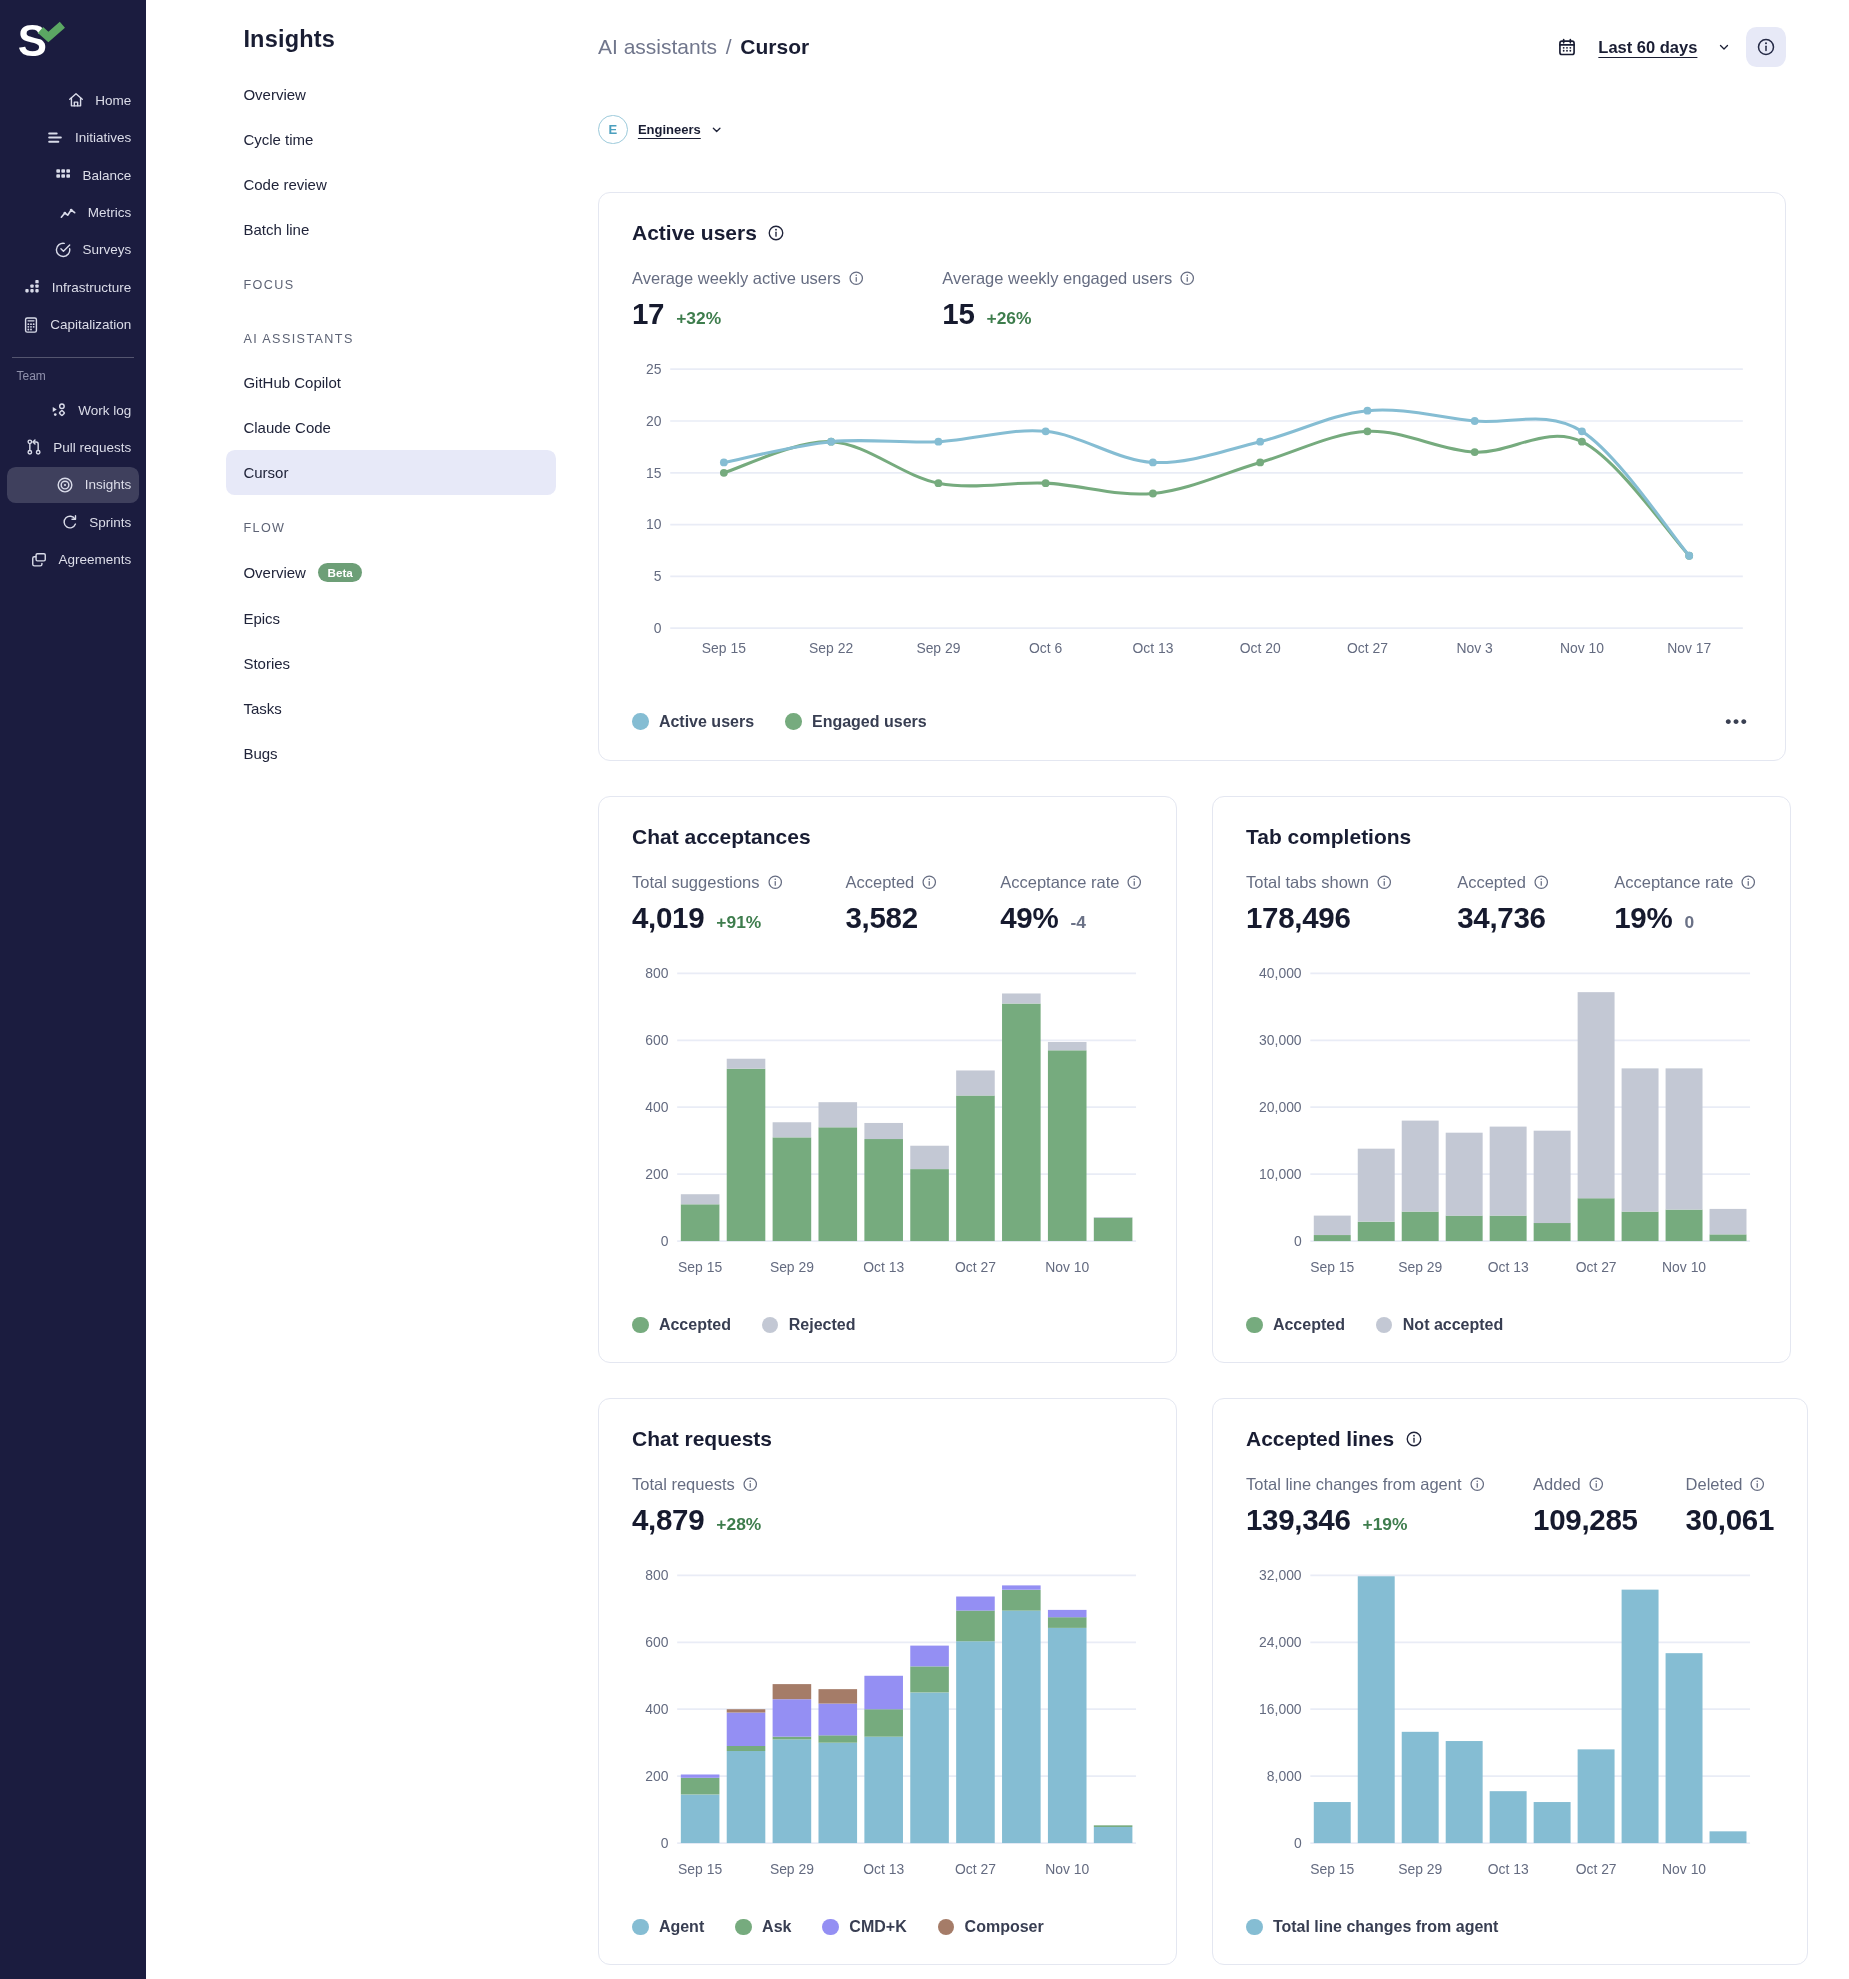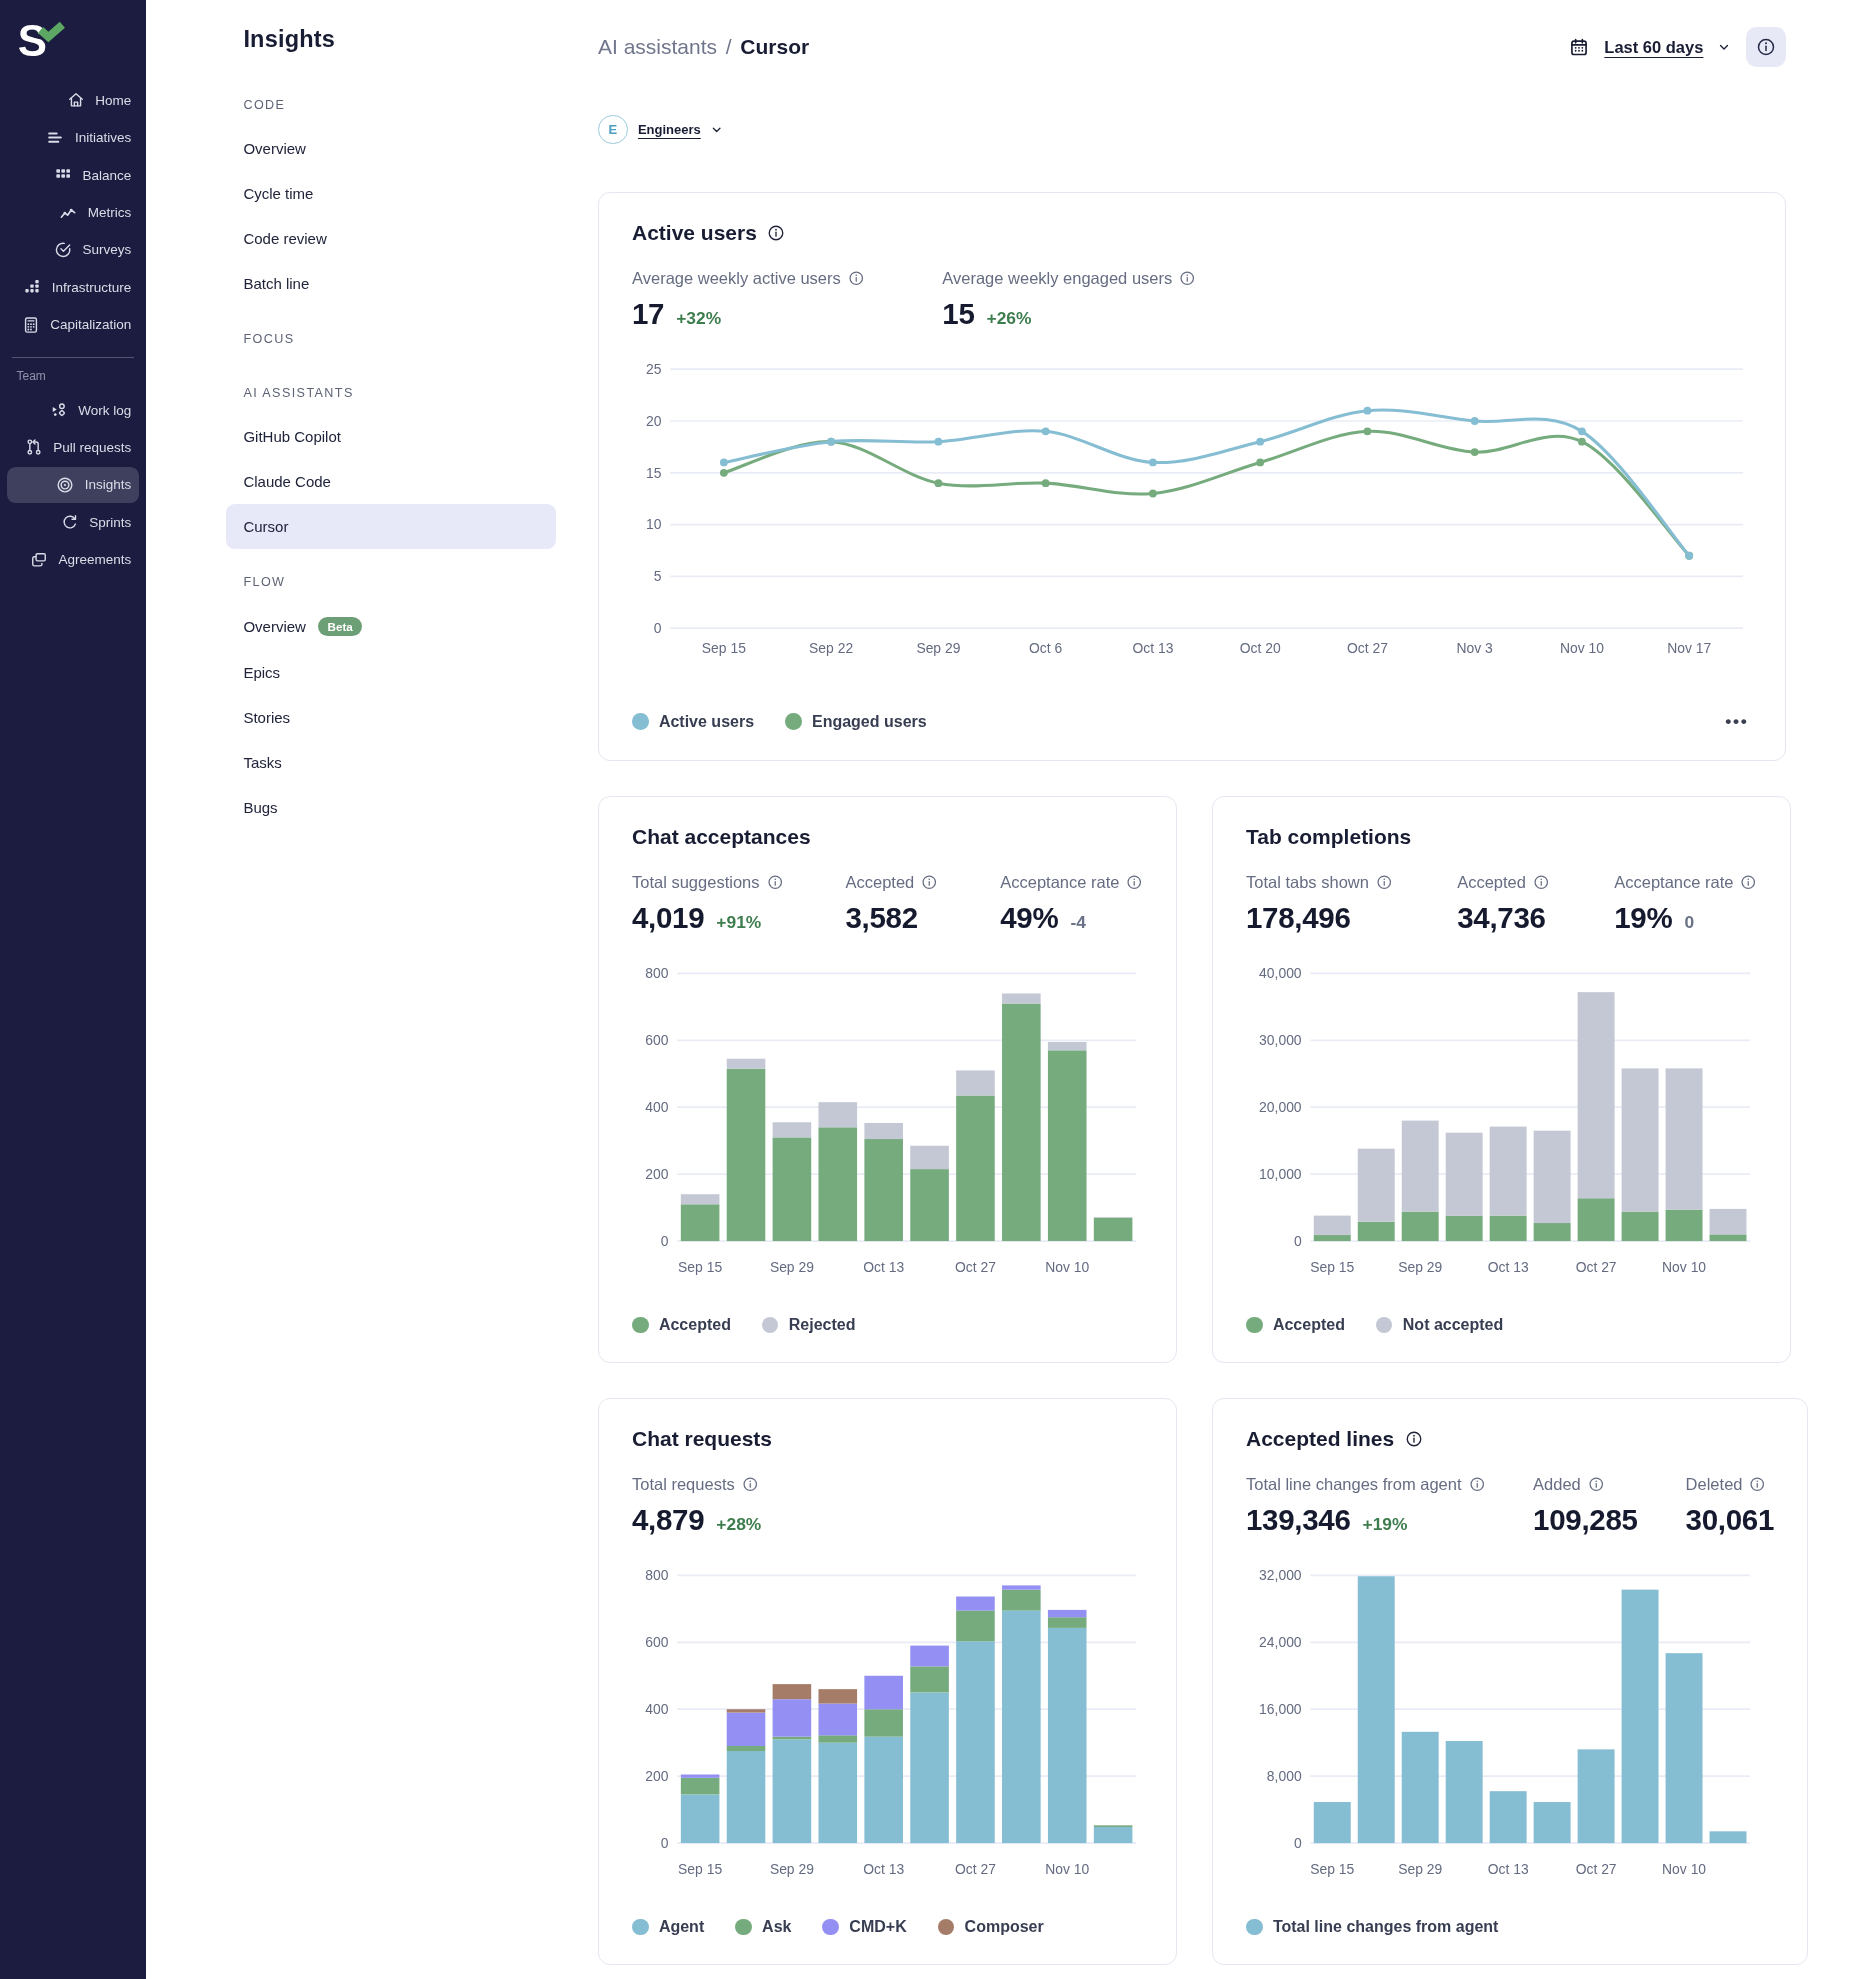--- a/index.html
+++ b/index.html
@@ -30,21 +30,21 @@
   .badge{background:#6d9f77;color:#fff;font-size:11.7px;font-weight:700;padding:3.5px 9.6px;border-radius:868px;line-height:1;}
 
   
   .main{padding:22.6px 63px 0 28px;box-sizing:border-box;background:#fff;min-width:0;}
   .page-header{display:flex;justify-content:space-between;align-items:center;height:49px;}
   .breadcrumb{font-size:21px;display:flex;gap:8.7px;align-items:baseline;}
   .bc-parent,.bc-sep{color:#70768c;font-weight:500;}
   .bc-parent{cursor:pointer;}
   .bc-current{font-weight:700;color:#191d33;}
   .header-controls{display:flex;align-items:center;gap:15.6px;}
-  .date-range{display:flex;align-items:center;gap:15px;background:none;border:none;font-family:inherit;
+  .date-range{display:flex;align-items:center;gap:21px;background:none;border:none;font-family:inherit;
     font-size:16.5px;font-weight:700;color:#191d33;cursor:pointer;padding:0;}
   .date-range-label{text-decoration:underline;text-underline-offset:4.3px;text-decoration-thickness:1.3px;}
   .info-btn{width:40px;height:40px;border:none;border-radius:10.4px;background:#e7e9f7;display:flex;
     align-items:center;justify-content:center;cursor:pointer;color:#242945;}
   .filter-row{margin-top:43px;}
   .team-chip{display:flex;align-items:center;gap:10.4px;background:none;border:none;font-family:inherit;cursor:pointer;padding:0;}
   .avatar{width:29.5px;height:29.5px;border-radius:50%;border:1.7px solid #9ccadb;color:#4b9fbe;font-size:13px;font-weight:700;
     display:flex;align-items:center;justify-content:center;box-sizing:border-box;background:#fff;}
   .team-chip-label{font-size:13px;font-weight:700;color:#191d33;text-decoration:underline;
     text-underline-offset:4.3px;text-decoration-thickness:1.3px;}
@@ -216,21 +216,20 @@
             <path d="M15.5 16v1a2 2 0 0 1-2 2h-7a2 2 0 0 1-2-2v-7a2 2 0 0 1 2-2H8"></path>
           </svg>
     <span>Agreements</span>
         </div>
       </nav>
   </aside>
 
   <nav class="subnav">
     <h1 class="subnav-title">Insights</h1>
     <div id="subnav-sections">
-        <div class="subnav-heading">CODE</div>
         <div class="subnav-item">
           <span>Overview</span>
         </div>
         <div class="subnav-item">
           <span>Cycle time</span>
         </div>
         <div class="subnav-item">
           <span>Code review</span>
         </div>
         <div class="subnav-item">

